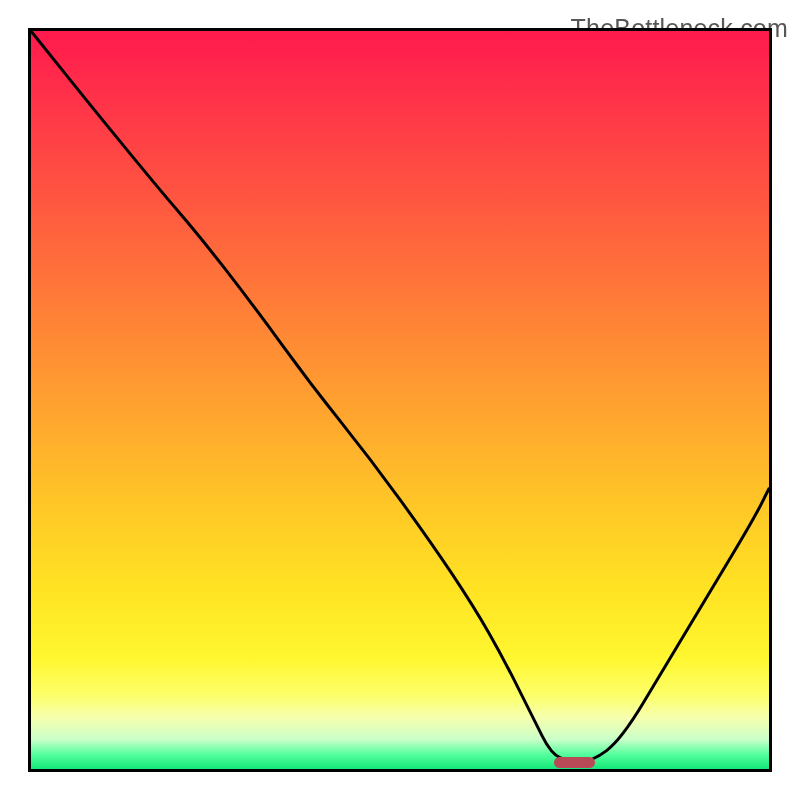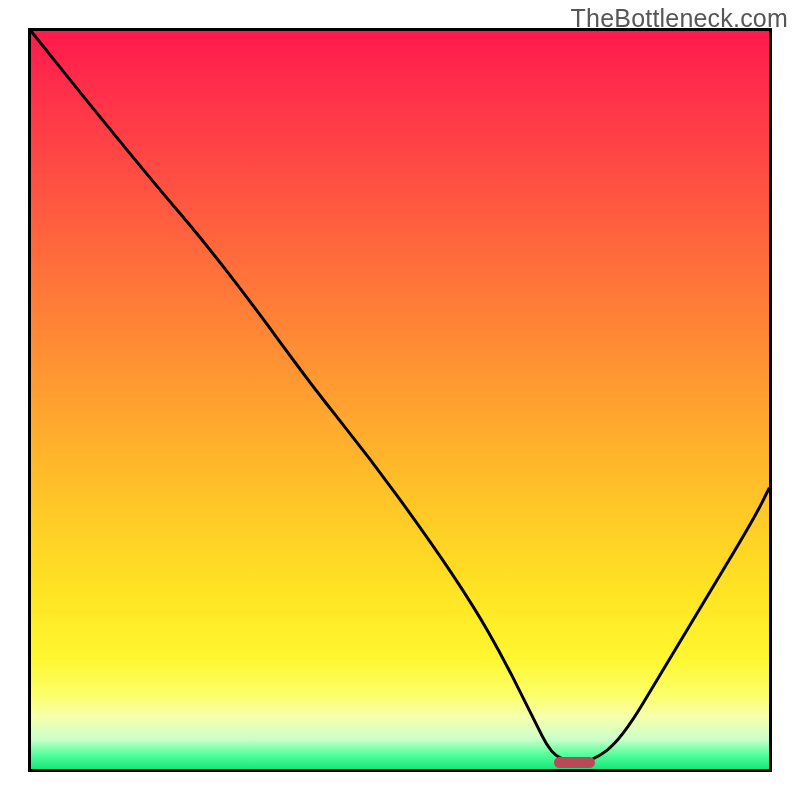--- a/index.html
+++ b/index.html
@@ -11,21 +11,21 @@
     background: #fff;
     font-family: Arial, Helvetica, sans-serif;
   }
   .canvas {
     position: relative;
     width: 800px;
     height: 800px;
   }
   .watermark {
     position: absolute;
-    top: 4px;
+    top: 14px;
     right: 12px;
     font-size: 25px;
     font-weight: 500;
     color: #575757;
     letter-spacing: 0.2px;
   }
   .plot {
     position: absolute;
     left: 28px;
     top: 28px;

